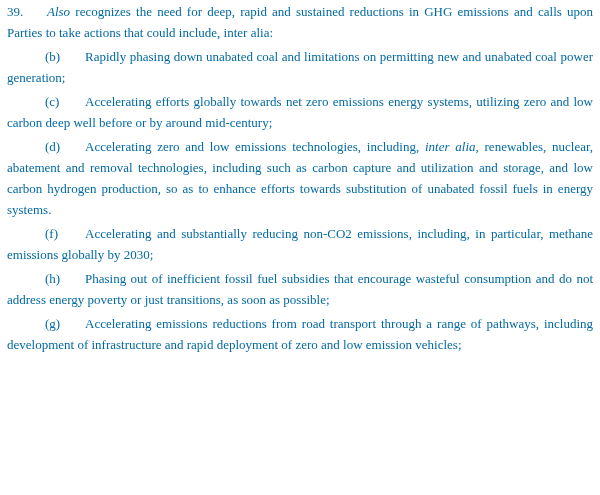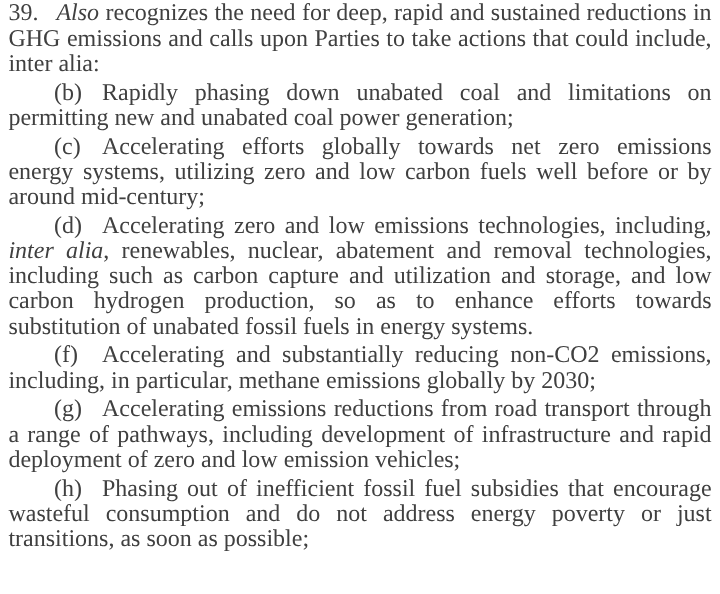--- a/index.html
+++ b/index.html
@@ -13,23 +13,23 @@
     box-sizing: border-box;
     width: 600px;
     height: 495px;
     padding: 1px 7px 0 7px;
     background: #ffffff;
   }
   .para {
     margin: 0;
     text-align: justify;
     font-family: "Liberation Serif", serif;
-    font-size: 20px;
+    font-size: 13px;
     line-height: 21px;
-    color: #404040;
+    color: #0369a1;
     hyphens: none;
   }
   .para + .para { margin-top: 3px; }
   .sub { text-indent: 38px; }
   .label {
     display: inline-block;
     width: 40px;
     text-indent: 0;
   }
   .it { font-style: italic; }
@@ -37,24 +37,24 @@
 </head>
 <body>
 
 <div class="page">
 
   <p class="para"><span class="label">39.</span><span class="it">Also</span><span> recognizes the need for deep, rapid and sustained reductions in GHG emissions and calls upon Parties to take actions that could include, inter alia:</span></p>
 
 
   <p class="para sub"><span class="label">(b)</span><span>Rapidly phasing down unabated coal and limitations on permitting new and unabated coal power generation;</span></p>
 
-  <p class="para sub"><span class="label">(c)</span><span>Accelerating efforts globally towards net zero emissions energy systems, utilizing zero and low carbon fuels well before or by around mid-century;</span></p>
+  <p class="para sub"><span class="label">(c)</span><span>Accelerating efforts globally towards net zero emissions energy systems, utilizing zero and low carbon deep well before or by around mid-century;</span></p>
 
   <p class="para sub"><span class="label">(d)</span><span>Accelerating zero and low emissions technologies, including, </span><span class="it">inter alia</span><span>, renewables, nuclear, abatement and removal technologies, including such as carbon capture and utilization and storage, and low carbon hydrogen production, so as to enhance efforts towards substitution of unabated fossil fuels in energy systems.</span></p>
 
 
   <p class="para sub"><span class="label">(f)</span><span>Accelerating and substantially reducing non-CO2 emissions, including, in particular, methane emissions globally by 2030;</span></p>
 
+  <p class="para sub"><span class="label">(h)</span><span>Phasing out of inefficient fossil fuel subsidies that encourage wasteful consumption and do not address energy poverty or just transitions, as soon as possible;</span></p>
+
   <p class="para sub"><span class="label">(g)</span><span>Accelerating emissions reductions from road transport through a range of pathways, including development of infrastructure and rapid deployment of zero and low emission vehicles;</span></p>
-
-  <p class="para sub"><span class="label">(h)</span><span>Phasing out of inefficient fossil fuel subsidies that encourage wasteful consumption and do not address energy poverty or just transitions, as soon as possible;</span></p>
 
 </div>
 
 </body></html>

